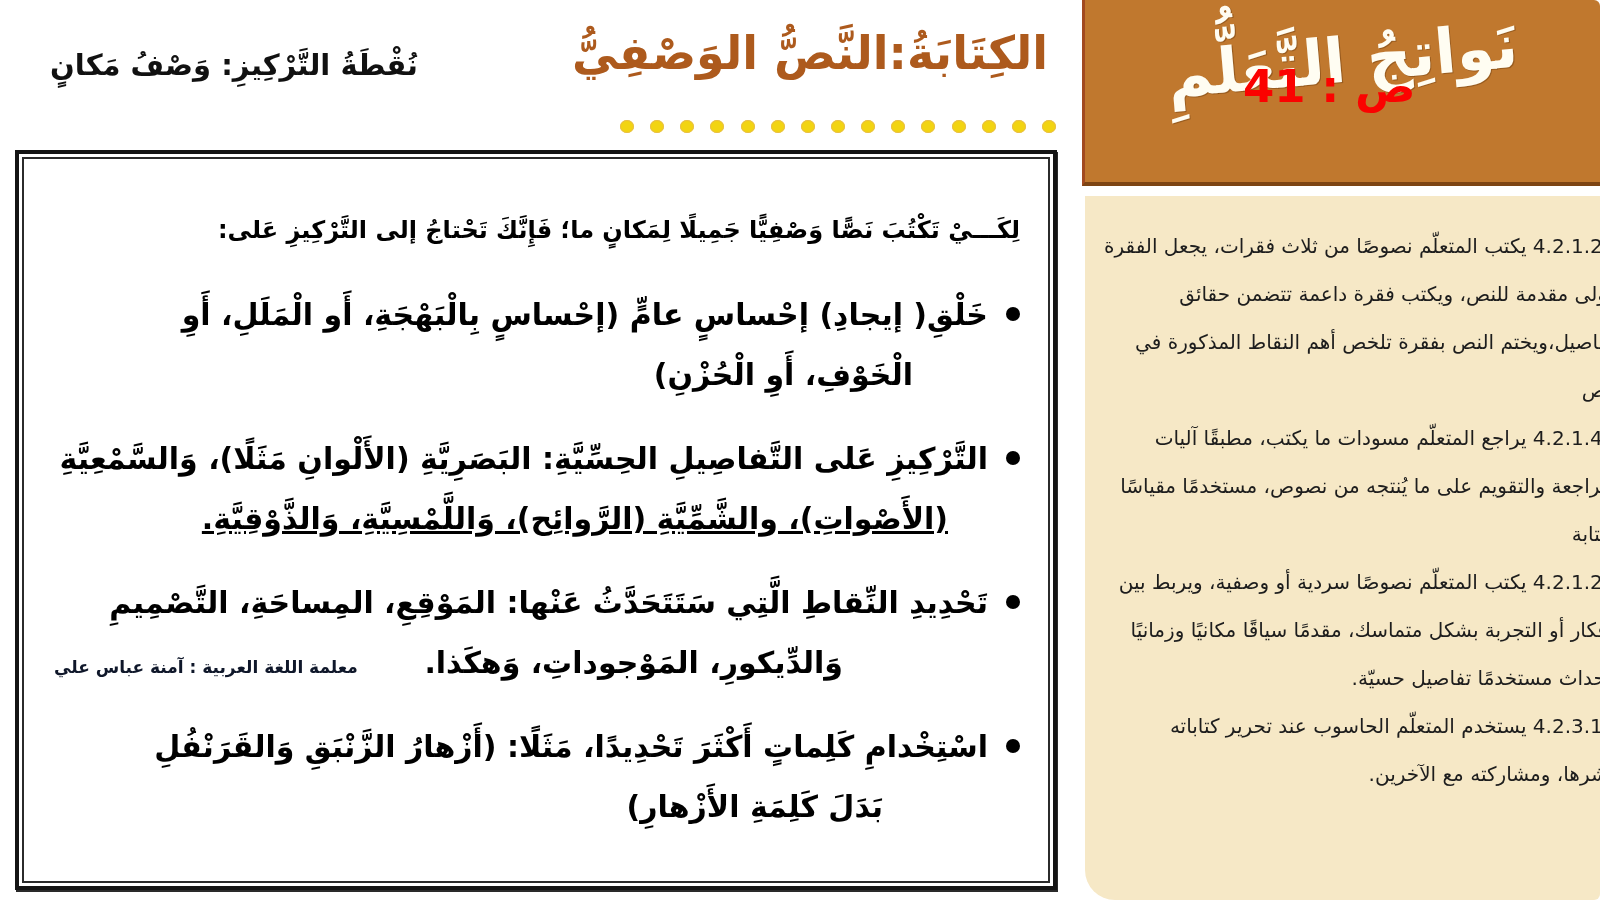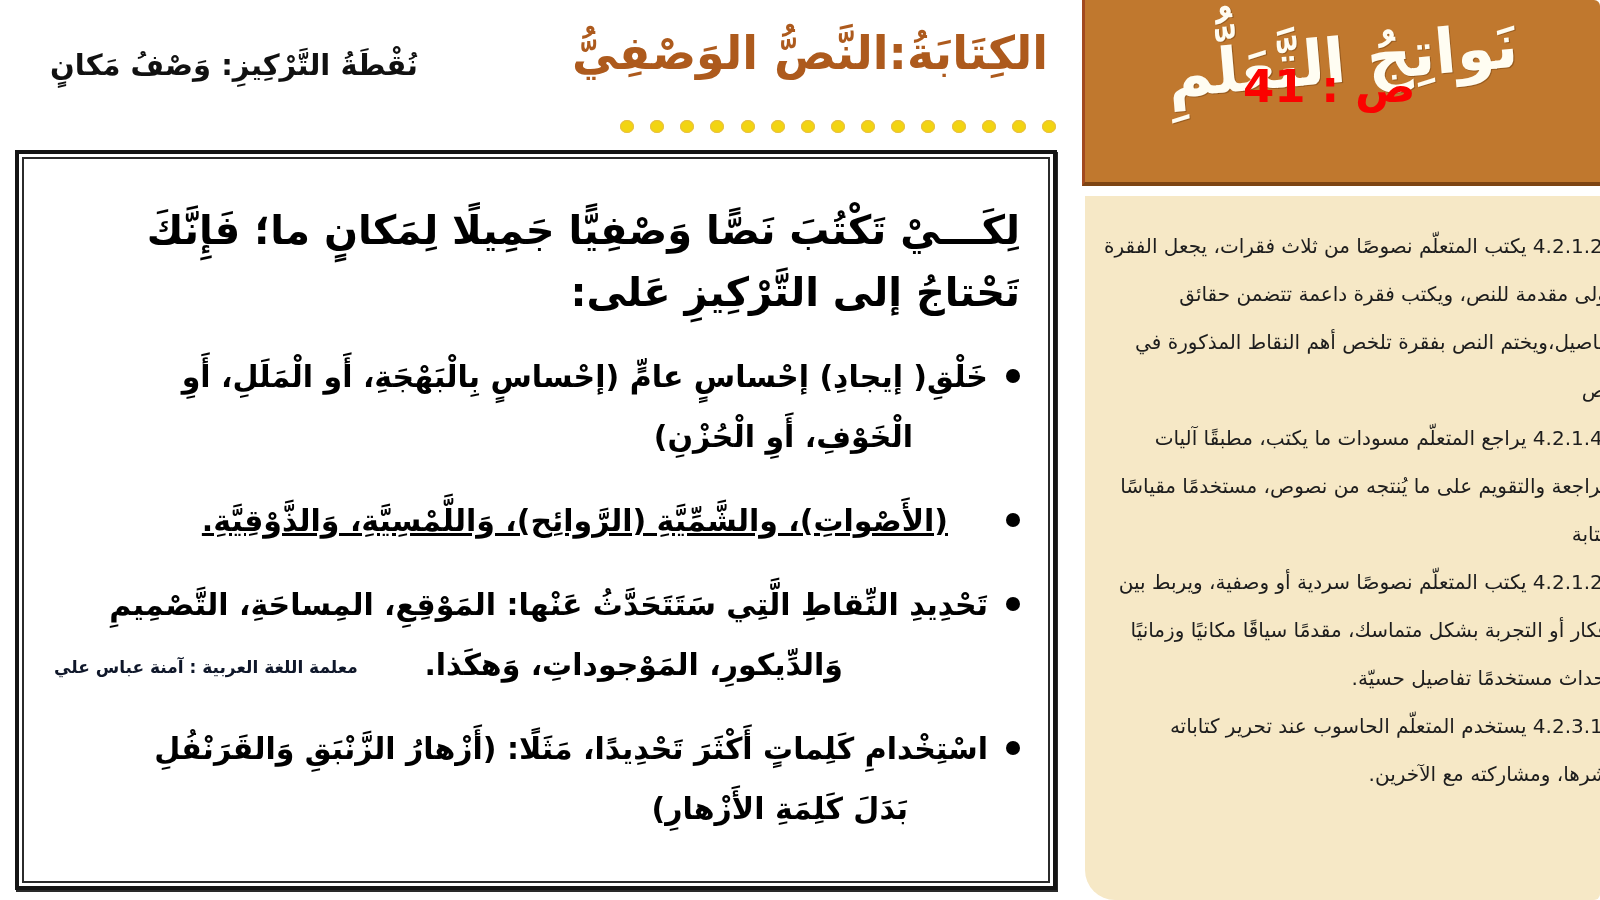--- a/index.html
+++ b/index.html
@@ -72,21 +72,21 @@
   .main-box-inner {
     position: relative;
     width: 100%;
     height: 100%;
     border: 2px solid #2b2b2b;
     direction: rtl;
     padding: 40px 28px 0 20px;
   }
 
   .box-intro {
-    font-size: 40px;
+    font-size: 24px;
     font-weight: bold;
     color: #000;
     line-height: 62px;
     text-align: right;
   }
 
   .tip-list { margin-top: 16px; }
 
   .tip-item {
     display: flex;
@@ -107,21 +107,21 @@
     font-size: 30px;
     font-weight: bold;
     color: #000;
     line-height: 60px;
     text-align: right;
     white-space: nowrap;
   }
   .tip-item:nth-child(1) .tip-line.second { margin-right: 75px; }
   .tip-item:nth-child(2) .tip-line.second { margin-right: 40px; text-decoration: underline; }
   .tip-item:nth-child(3) .tip-line.second { margin-right: 145px; }
-  .tip-item:nth-child(4) .tip-line.second { margin-right: 80px; }
+  .tip-item:nth-child(4) .tip-line.second { margin-right: 105px; }
 
   .credit {
     position: absolute;
     left: 30px;
     top: 498px;
     direction: rtl;
     font-size: 17px;
     font-weight: bold;
     color: #0f172a;
     white-space: nowrap;
@@ -224,20 +224,21 @@
           <span class="tip-bullet"></span>
           <div class="tip-lines">
             <div class="tip-line">خَلْقِ( إيجادِ) إحْساسٍ عامٍّ (إحْساسٍ بِالْبَهْجَةِ، أَو الْمَلَلِ، أَوِ</div>
             <div class="tip-line second">الْخَوْفِ، أَوِ الْحُزْنِ)</div>
           </div>
         </div>
 
         <div class="tip-item">
           <span class="tip-bullet"></span>
           <div class="tip-lines">
+            <div class="tip-line">التَّرْكِيزِ عَلى التَّفاصِيلِ الحِسِّيَّةِ: البَصَرِيَّةِ (الأَلْوانِ مَثَلًا)، وَالسَّمْعِيَّةِ</div>
             <div class="tip-line second">(الأَصْواتِ)، والشَّمِّيَّةِ (الرَّوائِح)، وَاللَّمْسِيَّةِ، وَالذَّوْقِيَّةِ.</div>
           </div>
         </div>
 
         <div class="tip-item">
           <span class="tip-bullet"></span>
           <div class="tip-lines">
             <div class="tip-line">تَحْدِيدِ النِّقاطِ الَّتِي سَتَتَحَدَّثُ عَنْها: المَوْقِعِ، المِساحَةِ، التَّصْمِيمِ</div>
             <div class="tip-line second">وَالدِّيكورِ، المَوْجوداتِ، وَهكَذا.</div>
           </div>

